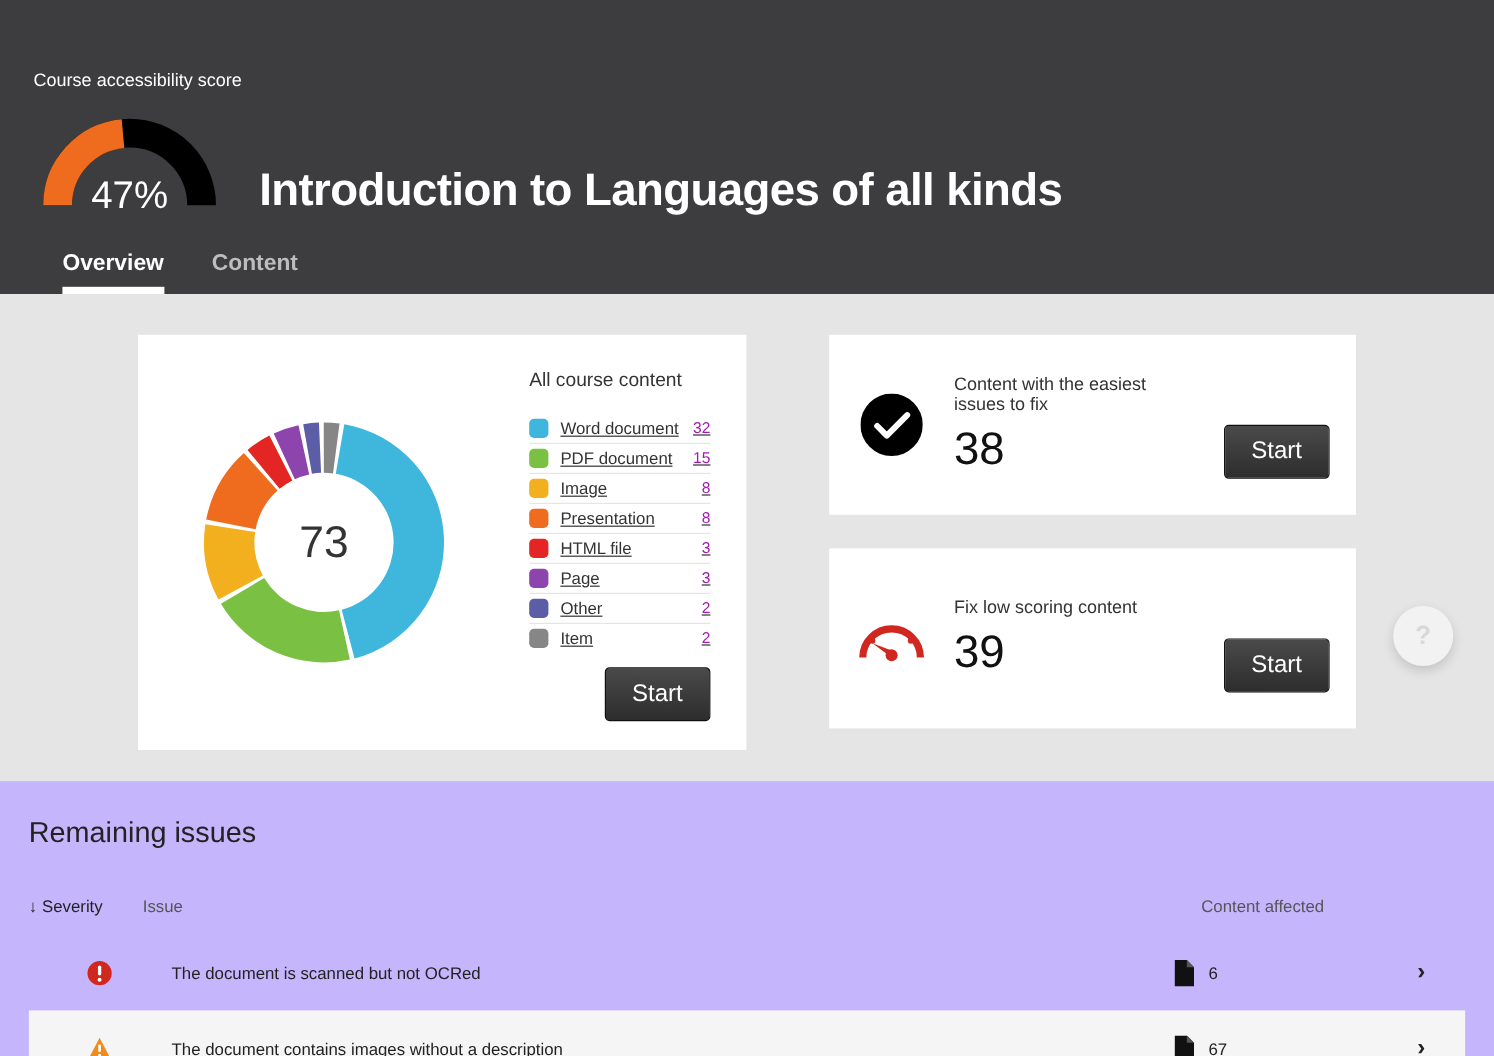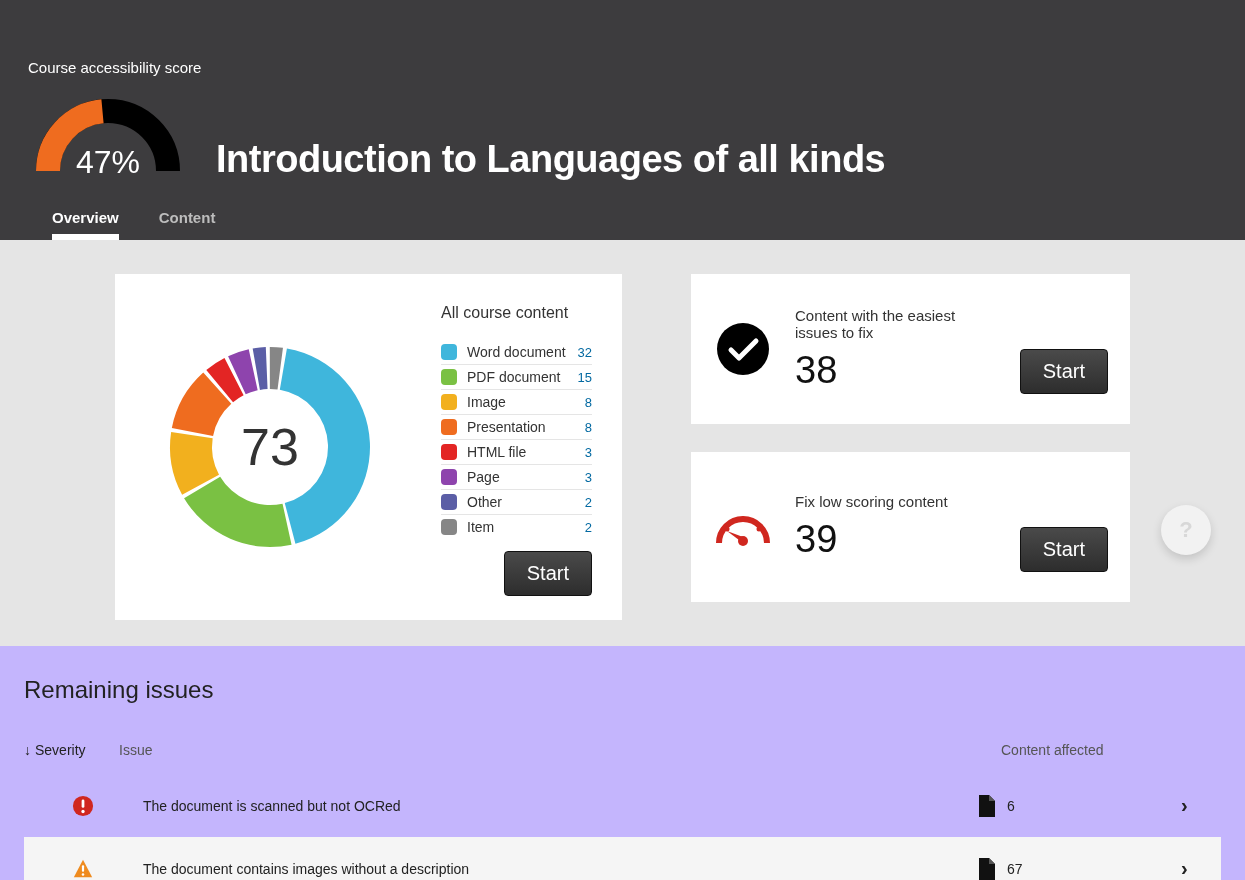--- a/index.html
+++ b/index.html
@@ -48,21 +48,21 @@
     font-weight: 700;
     letter-spacing: -0.5px;
   }
   .tabs {
     display: flex;
     gap: 40px;
     padding-left: 24px;
   }
   .tab {
     padding: 6px 0 14px 0;
-    font-size: 15px;
+    font-size: 19px;
     font-weight: 700;
     color: #bdbdbd;
     cursor: pointer;
     position: relative;
   }
   .tab.active { color: #fff; }
   .tab.active::after {
     content: "";
     position: absolute;
     left: 0; right: 0; bottom: 0;
@@ -83,52 +83,53 @@
   }
   .donut-area {
     width: 310px;
     display: flex;
     align-items: center;
     justify-content: center;
     position: relative;
   }
   .donut-center {
     position: absolute;
-    font-size: 52px;
+    font-size: 37px;
     color: #333;
   }
   .legend-area {
     flex: 1;
     padding: 30px 30px 24px 16px;
     display: flex;
     flex-direction: column;
   }
   .legend-title {
     font-size: 16px;
     color: #333;
     margin-bottom: 18px;
   }
   .legend-list { flex: 1; }
   .legend-row {
     display: flex;
-    align-items: flex-end;
+    align-items: flex-start;
     font-size: 14px;
     color: #333;
     border-bottom: 1px solid #e5e5e5;
     padding: 4px 0;
+    text-decoration: underline;
   }
   .legend-row:last-child { border-bottom: none; }
   .swatch {
     width: 16px; height: 16px;
     border-radius: 4px;
     margin-right: 10px;
     flex-shrink: 0;
   }
   .legend-label { flex: 1; }
-  .legend-count { color: #0369a1; font-size: 13px; }
+  .legend-count { color: #a21caf; font-size: 13px; }
   .start-btn {
     align-self: flex-end;
     background: linear-gradient(#4a4a4a, #2d2d2d);
     color: #fff;
     border: 1px solid #111;
     border-radius: 4px;
     padding: 10px 22px;
     font-size: 20px;
     cursor: pointer;
     margin-top: 12px;

